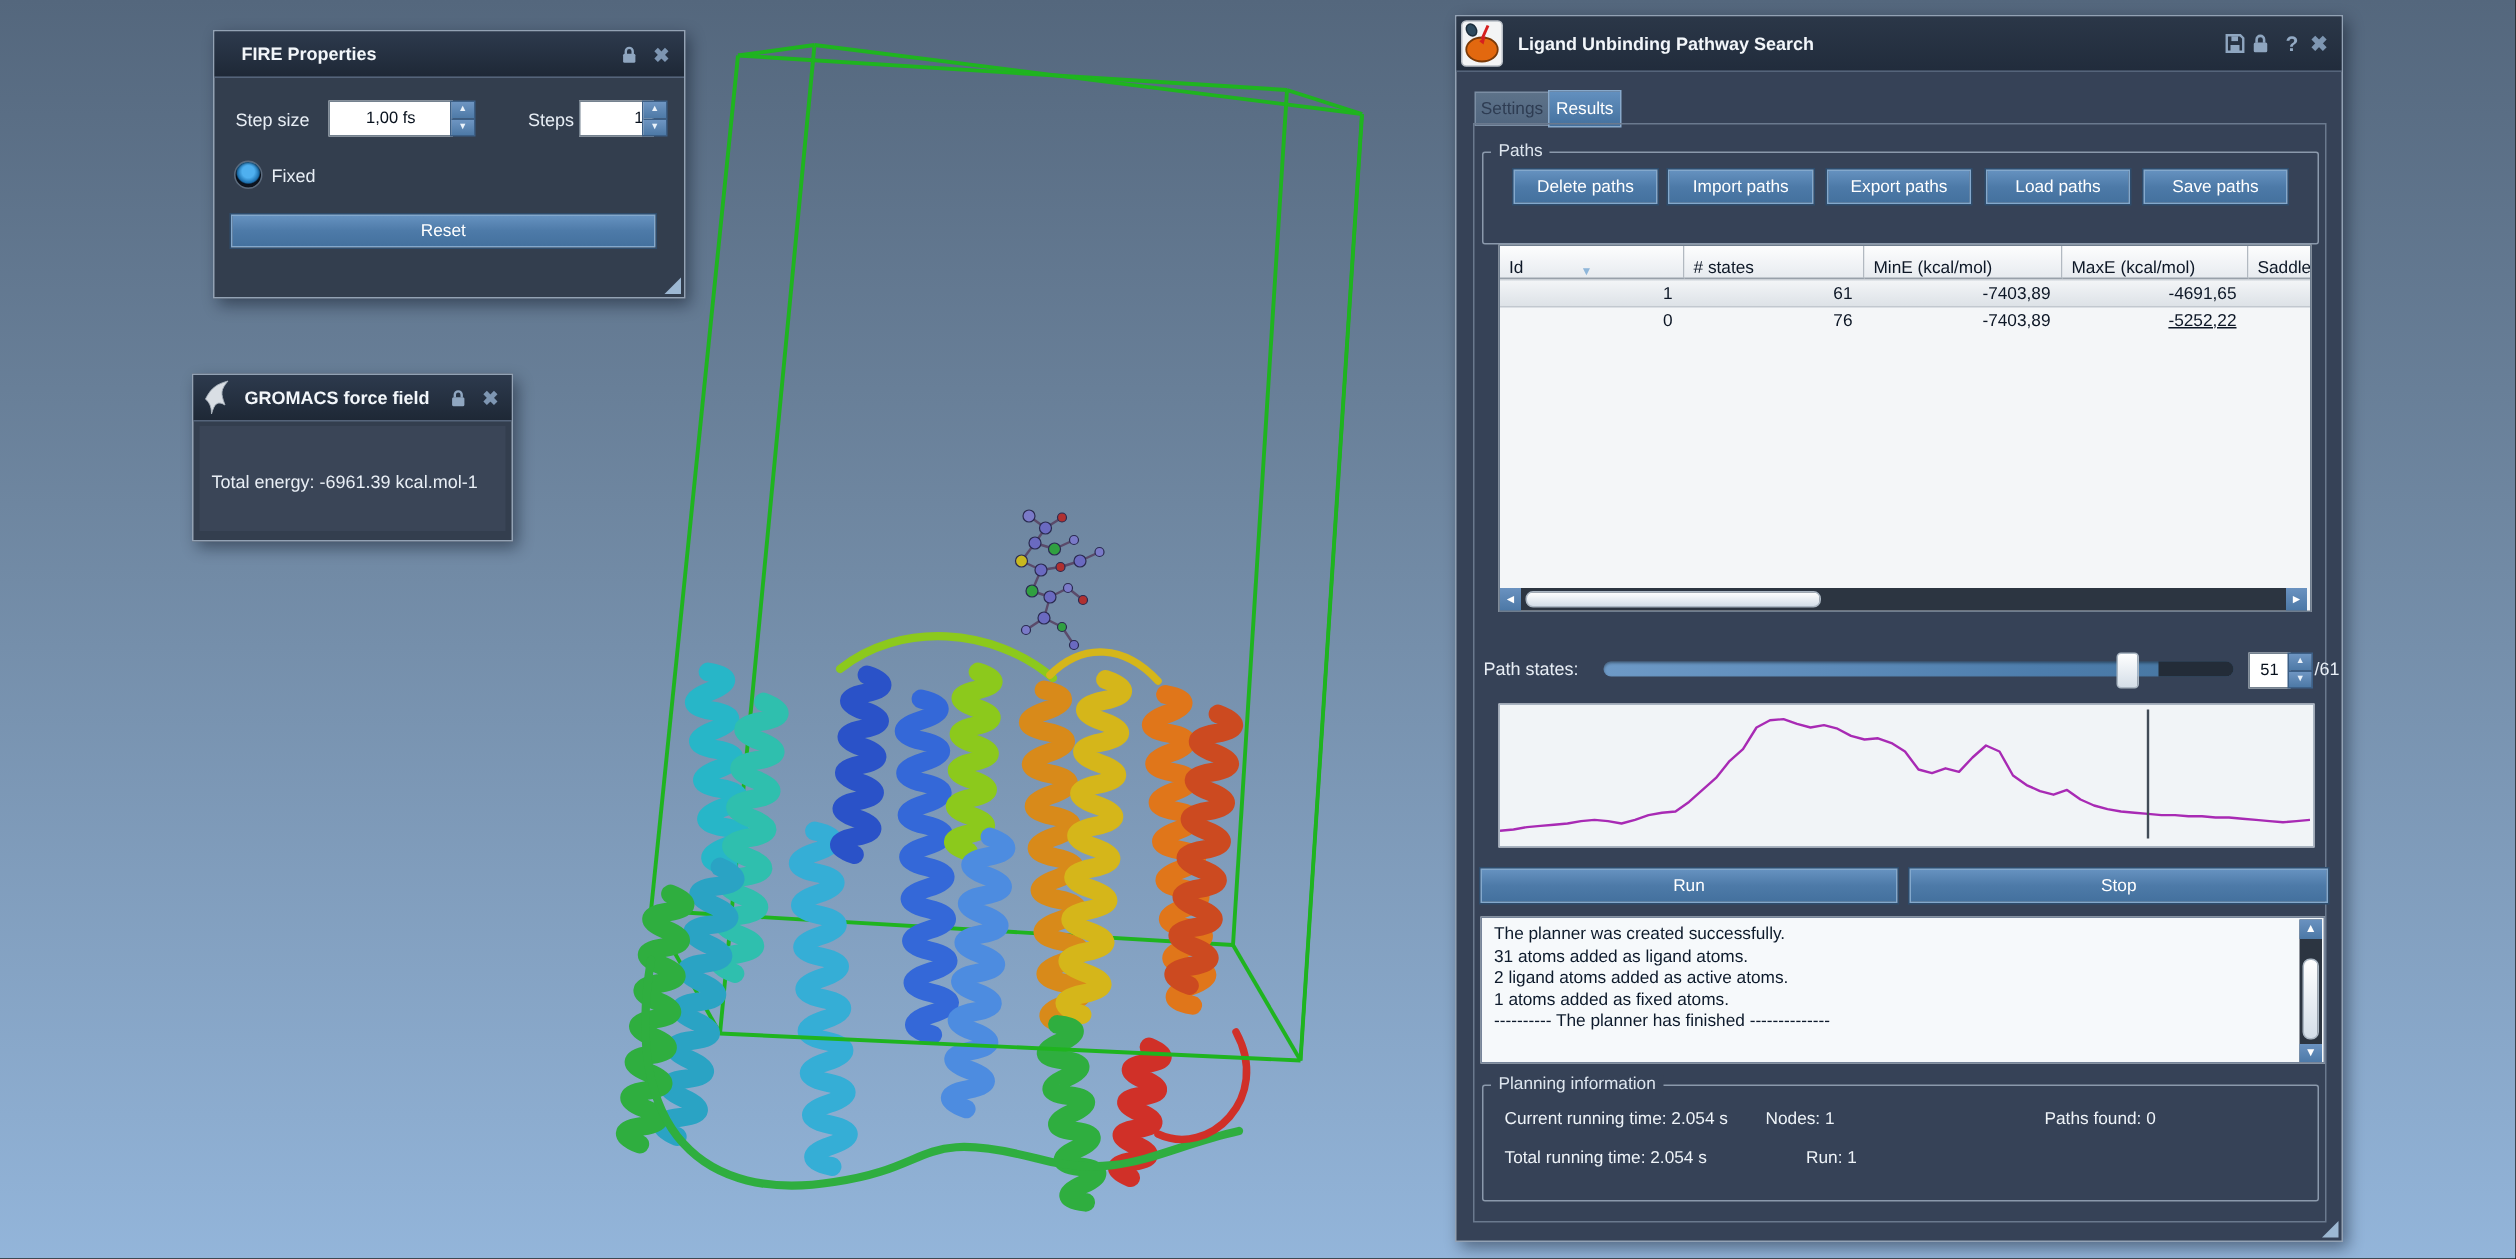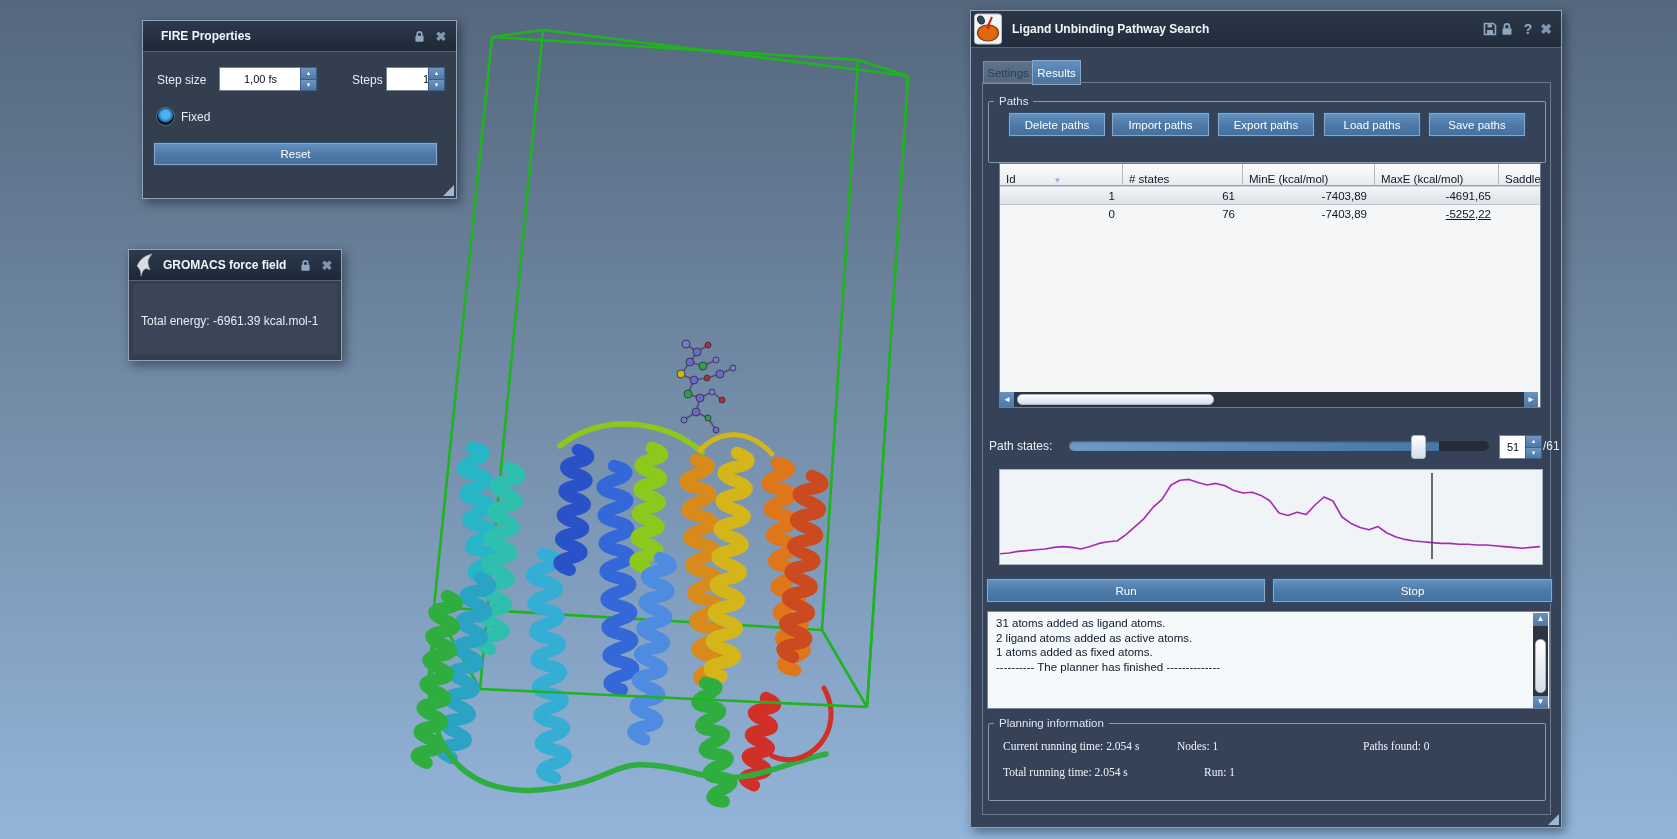--- a/index.html
+++ b/index.html
@@ -46,21 +46,21 @@
   .sbtrack{position:absolute;background:#2c3541;}
   .sbbtn{position:absolute;background:linear-gradient(#6a92c0,#4c78a6);color:#fff;display:flex;align-items:center;justify-content:center;
          font-size:8px;cursor:pointer;}
   .sbthumb{position:absolute;background:linear-gradient(#ffffff,#d4dee8);border-radius:5px;border:1px solid #aab6c2;cursor:grab;}
 
   .tab{position:absolute;height:21px;display:flex;align-items:center;justify-content:center;font-size:11.5px;
        border:1px solid #7b8da3;cursor:pointer;}
   .chartbox{position:absolute;background:#f1f4f7;border:1px solid #a9b4c1;}
   .logbox{position:absolute;background:#f6f9fb;border:1px solid #77859a;color:#0d1a2b;font-size:11.5px;line-height:14.5px;
           padding:4px 22px 0 8px;box-sizing:border-box;overflow:hidden;}
-  .plantxt{position:absolute;color:#eef3f8;font-size:11.5px;white-space:nowrap;font-family:Liberation Serif, serif;}
+  .plantxt{position:absolute;color:#eef3f8;font-size:11.5px;white-space:nowrap;}
   .radio-outer{position:absolute;width:17px;height:17px;border-radius:50%;
       background:radial-gradient(circle at 50% 38%, #4fb0ef 0 30%, #1b6fae 55%, #0b1320 62%, #2b3543 100%);
       border:1px solid #5b6a7c;box-shadow:inset 0 0 2px #000;}
 </style>
 </head>
 <body>
 
 <div id="stage">
 
   <svg id="scene" class="abs" style="left:0;top:0;" width="1677" height="839" viewBox="0 0 1677 839">
@@ -288,20 +288,21 @@
       <svg id="energy-plot" width="540" height="92" viewBox="0 0 540 92">
           <polyline points="0.0,83.8 9.0,83.0 18.0,81.4 27.0,80.6 36.0,79.8 45.0,79.0 54.0,77.4 63.0,76.6 72.0,77.4 81.0,79.0 90.0,76.6 99.0,73.4 108.0,71.8 117.0,71.0 126.0,64.6 135.0,56.6 144.0,48.6 153.0,37.4 162.0,29.4 171.0,15.0 180.0,10.2 189.0,9.4 198.0,12.6 207.0,15.0 216.0,13.4 225.0,15.8 234.0,20.6 243.0,23.0 252.0,22.2 261.0,25.4 270.0,31.0 279.0,43.0 288.0,45.4 297.0,42.2 306.0,44.6 315.0,35.0 324.0,27.0 333.0,31.0 342.0,47.0 351.0,53.4 360.0,57.4 369.0,59.8 378.0,56.6 387.0,63.0 396.0,67.0 405.0,69.4 414.0,71.0 423.0,71.8 432.0,72.6 441.0,73.4 450.0,73.4 459.0,74.2 468.0,74.2 477.0,75.0 486.0,75.0 495.0,75.8 504.0,76.6 513.0,77.4 522.0,78.2 531.0,77.4 540.0,76.6" fill="none" stroke="#a82ab4" stroke-width="1.6" stroke-linejoin="round"></polyline>
           <line x1="432.0" y1="3" x2="432.0" y2="89" stroke="#414b57" stroke-width="1.6"></line>
         </svg>
     </div>
 
     <div class="btn" style="left:302px;top:568px;width:277px;height:21px;">Stop</div>
     <div class="btn" style="left:16px;top:568px;width:276px;height:21px;">Run</div>
 
     <div class="logbox" style="left:16px;top:600px;width:563px;height:98px;">
+      <div>The planner was created successfully.</div>
       <div>31 atoms added as ligand atoms.</div>
       <div>2 ligand atoms added as active atoms.</div>
       <div>1 atoms added as fixed atoms.</div>
       <div>---------- The planner has finished --------------</div>
       <div class="sbtrack" style="right:1px;top:1px;width:15px;height:96px;">
         <div class="sbbtn" style="top:0;left:0;width:15px;height:13px;">▲</div>
         <div class="sbbtn" style="bottom:0;left:0;width:15px;height:13px;">▼</div>
         <div class="sbthumb" style="left:2px;top:26px;width:9px;height:52px;"></div>
       </div>
     </div>

